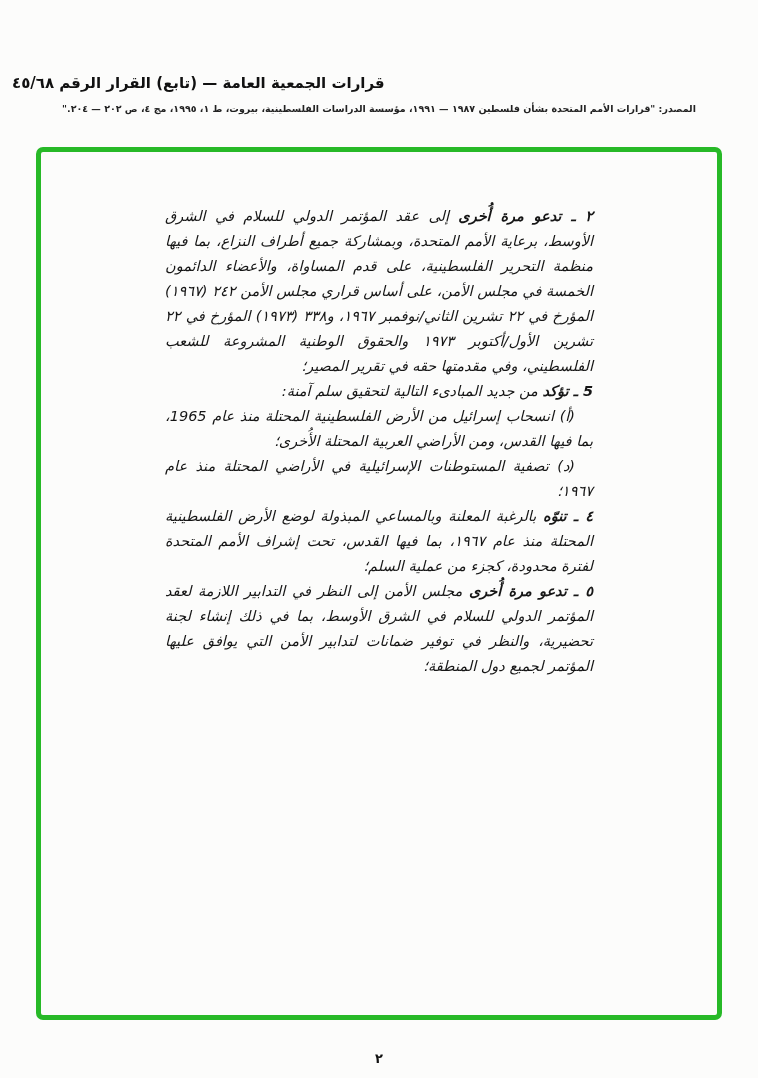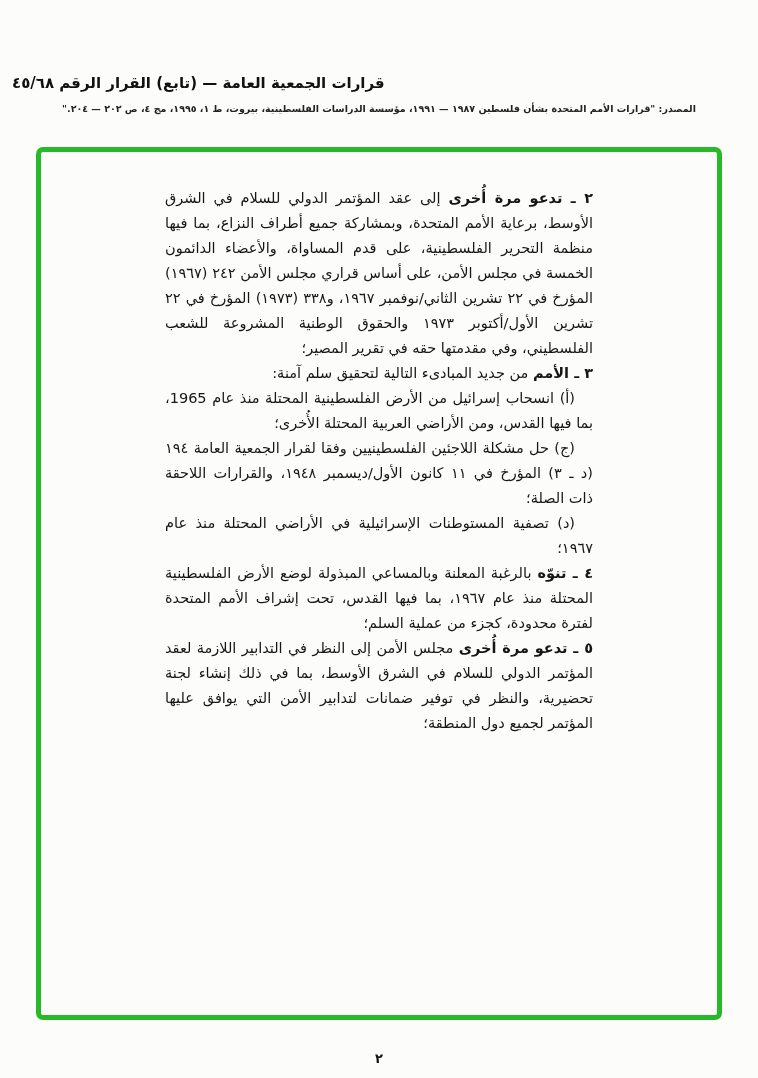--- a/index.html
+++ b/index.html
@@ -49,26 +49,27 @@
     top: 147px;
     width: 686px;
     height: 873px;
     box-sizing: border-box;
     border: 5px solid #27b927;
     border-radius: 7px;
     background: transparent;
   }
   .text-col {
     width: 428px;
-    margin: 34px auto 0 auto;
+    margin: 52px auto 0 auto;
     direction: rtl;
     text-align: justify;
     font-size: 14.5px;
     line-height: 25px;
     color: #161616;
+    font-style: italic;
   }
   .para {
     margin: 0;
     padding: 0;
   }
   .para.indent {
     text-indent: 18px;
   }
   .b {
     font-weight: bold;
@@ -91,26 +92,25 @@
 
   <div class="doc-title">قرارات الجمعية العامة — (تابع) القرار الرقم ٤٥/٦٨</div>
 
   <div class="doc-source">المصدر: "قرارات الأمم المتحدة بشأن فلسطين ١٩٨٧ — ١٩٩١، مؤسسة الدراسات الفلسطينية، بيروت، ط ١، ١٩٩٥، مج ٤، ص ٢٠٢ — ٢٠٤."</div>
 
   <div class="green-box">
     <div class="text-col">
 
       <p class="para"><span class="b">٢ ـ </span><span class="b">تدعو مرة أُخرى</span><span> إلى عقد المؤتمر الدولي للسلام في الشرق الأوسط، برعاية الأمم المتحدة، وبمشاركة جميع أطراف النزاع، بما فيها منظمة التحرير الفلسطينية، على قدم المساواة، والأعضاء الدائمون الخمسة في مجلس الأمن، على أساس قراري مجلس الأمن ٢٤٢ (١٩٦٧) المؤرخ في ٢٢ تشرين الثاني/نوفمبر ١٩٦٧، و٣٣٨ (١٩٧٣) المؤرخ في ٢٢ تشرين الأول/أكتوبر ١٩٧٣ والحقوق الوطنية المشروعة للشعب الفلسطيني، وفي مقدمتها حقه في تقرير المصير؛</span></p>
 
-      <p class="para"><span class="b">٣ ـ </span><span class="b">الأمم</span><span> من جديد المبادىء التالية لتحقيق سلم آمنة:</span></p>
+      <p class="para"><span class="b">5 ـ </span><span class="b">تؤكد</span><span> من جديد المبادىء التالية لتحقيق سلم آمنة:</span></p>
 
       <p class="para indent"><span>(أ) انسحاب إسرائيل من الأرض الفلسطينية المحتلة منذ عام 1965، بما فيها القدس، ومن الأراضي العربية المحتلة الأُخرى؛</span></p>
 
 
-      <p class="para indent"><span>(ج) حل مشكلة اللاجئين الفلسطينيين وفقا لقرار الجمعية العامة ١٩٤ (د ـ ٣) المؤرخ في ١١ كانون الأول/ديسمبر ١٩٤٨، والقرارات اللاحقة ذات الصلة؛</span></p>
 
       <p class="para indent"><span>(د) تصفية المستوطنات الإسرائيلية في الأراضي المحتلة منذ عام ١٩٦٧؛</span></p>
 
 
       <p class="para"><span class="b">٤ ـ </span><span class="b">تنوّه</span><span> بالرغبة المعلنة وبالمساعي المبذولة لوضع الأرض الفلسطينية المحتلة منذ عام ١٩٦٧، بما فيها القدس، تحت إشراف الأمم المتحدة لفترة محدودة، كجزء من عملية السلم؛</span></p>
 
       <p class="para"><span class="b">٥ ـ </span><span class="b">تدعو مرة أُخرى</span><span> مجلس الأمن إلى النظر في التدابير اللازمة لعقد المؤتمر الدولي للسلام في الشرق الأوسط، بما في ذلك إنشاء لجنة تحضيرية، والنظر في توفير ضمانات لتدابير الأمن التي يوافق عليها المؤتمر لجميع دول المنطقة؛</span></p>
 
     </div>
   </div>

